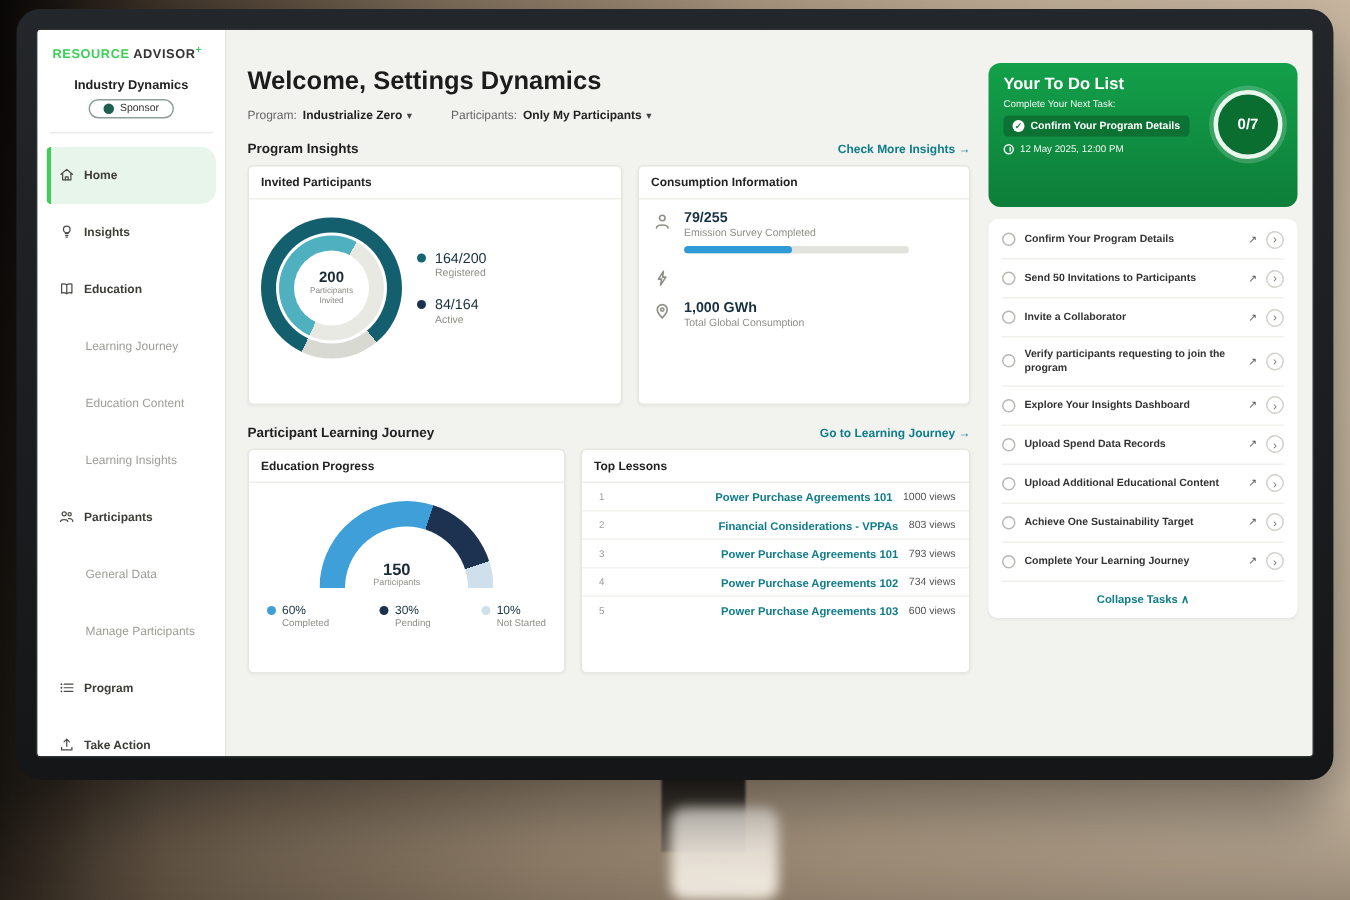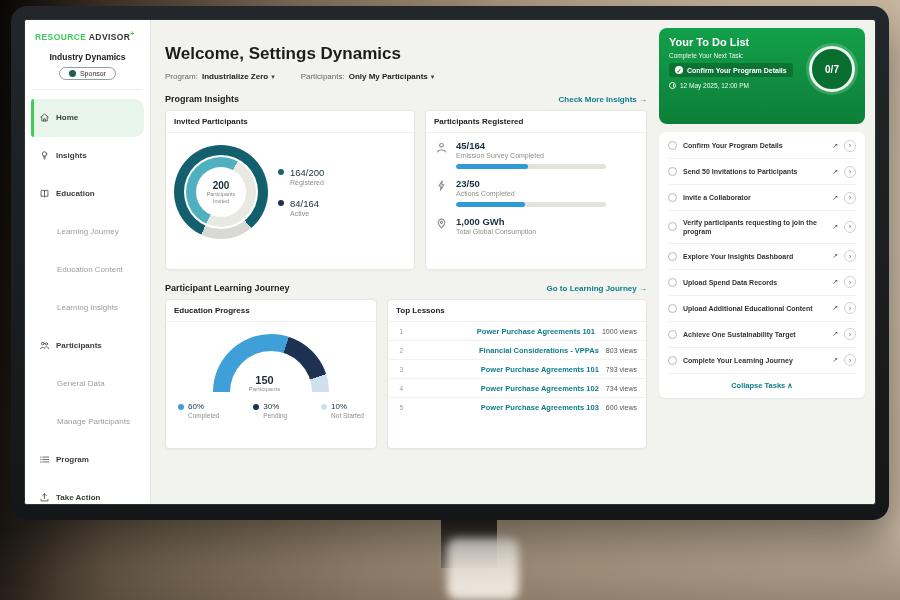--- a/index.html
+++ b/index.html
@@ -102,21 +102,21 @@
   .card-lessons { flex:1; height:150px; }
   .lesson { display:flex; align-items:center; gap:7px; padding:4.5px 9px; border-bottom:1px solid #f2f2ee; cursor:pointer;text-align:right; }
   .lesson:last-child { border-bottom:none; }
   .l-rank { font-size:6.5px; color:#9a9a95; width:6px; }
   .l-title { flex:1; font-size:7.5px; font-weight:bold; color:#0f7c8a; }
   .l-views { font-size:7px; color:#555; }
 
   
   .rightpanel { flex:0 0 218px; padding:8px 10px 0 2px; display:flex; flex-direction:column; overflow:hidden; }
   .todo-card { background:linear-gradient(180deg,#13a04a,#0d7e39); border-radius:8px; color:#fff;
-    padding:8px 10px; position:relative; min-height:96px; }
+    padding:8px 10px; margin-top:14px; position:relative; min-height:96px; }
   .todo-title { font-size:11px; font-weight:bold; }
   .todo-sub { font-size:6.5px; opacity:.92; margin-top:4px; }
   .todo-pill { display:inline-flex; align-items:center; gap:4px; background:rgba(10,90,40,.55);
     border-radius:3px; padding:3px 6px; margin-top:4px; font-size:7px; font-weight:bold; max-width:135px; }
   .todo-check { width:8px; height:8px; border-radius:50%; background:#fff; color:#0d7e39;
     font-size:6px; display:flex; align-items:center; justify-content:center; font-weight:bold; flex:0 0 8px; }
   .todo-time { display:flex; align-items:center; gap:4px; font-size:6.5px; margin-top:5px; opacity:.95; }
   .clock { width:7px; height:7px; border-radius:50%; border:1px solid #fff; position:relative; }
   .clock::after { content:""; position:absolute; left:2.5px; top:1px; width:1px; height:2.5px; background:#fff; }
   .ring { position:absolute; right:10px; top:18px; width:46px; height:46px; border-radius:50%;
@@ -282,49 +282,42 @@
                 <div class="leg">
                   <span class="dot c-navy"></span>
                   <span><span class="leg-val">84/164</span>
                   <div class="leg-lab">Active</div></span>
                 </div>
               </div>
             </div>
           </div>
 
           <div class="card card-info">
-            <div class="card-h">Participants Registered</div>
+            <div class="card-h">Consumption Information</div>
             <div class="info-row">
               <span class="info-ic">
                   <svg viewBox="0 0 12 12">
                     <circle cx="6" cy="3.6" r="2"></circle>
                     <path d="M1.8 10.8c.4-2.8 8-2.8 8.4 0"></path>
                   </svg>
                 </span>
               <span>
-                <div class="info-val">45/164</div>
+                <div class="info-val">79/255</div>
                 <div class="info-lab">Emission Survey Completed</div>
                 <div class="bar">
                     <div class="bar-fill" style="width: 48%;"></div>
                   </div>
               </span>
             </div>
             <div class="info-row">
               <span class="info-ic">
                   <svg viewBox="0 0 12 12">
                     <path d="M6.8 1 3.2 6.6h2.3L4.8 11l3.8-5.8H6.3z"></path>
                   </svg>
                 </span>
-              <span>
-                <div class="info-val">23/50</div>
-                <div class="info-lab">Actions Completed</div>
-                <div class="bar">
-                    <div class="bar-fill" style="width: 46%;"></div>
-                  </div>
-              </span>
             </div>
             <div class="info-row">
               <span class="info-ic">
                   <svg viewBox="0 0 12 12">
                     <path d="M6 1.2A3.6 3.6 0 0 0 2.4 4.8C2.4 7.4 6 10.8 6 10.8s3.6-3.4 3.6-6A3.6 3.6 0 0 0 6 1.2z"></path>
                     <circle cx="6" cy="4.8" r="1.2"></circle>
                   </svg>
                 </span>
               <span>
                 <div class="info-val">1,000 GWh</div>

